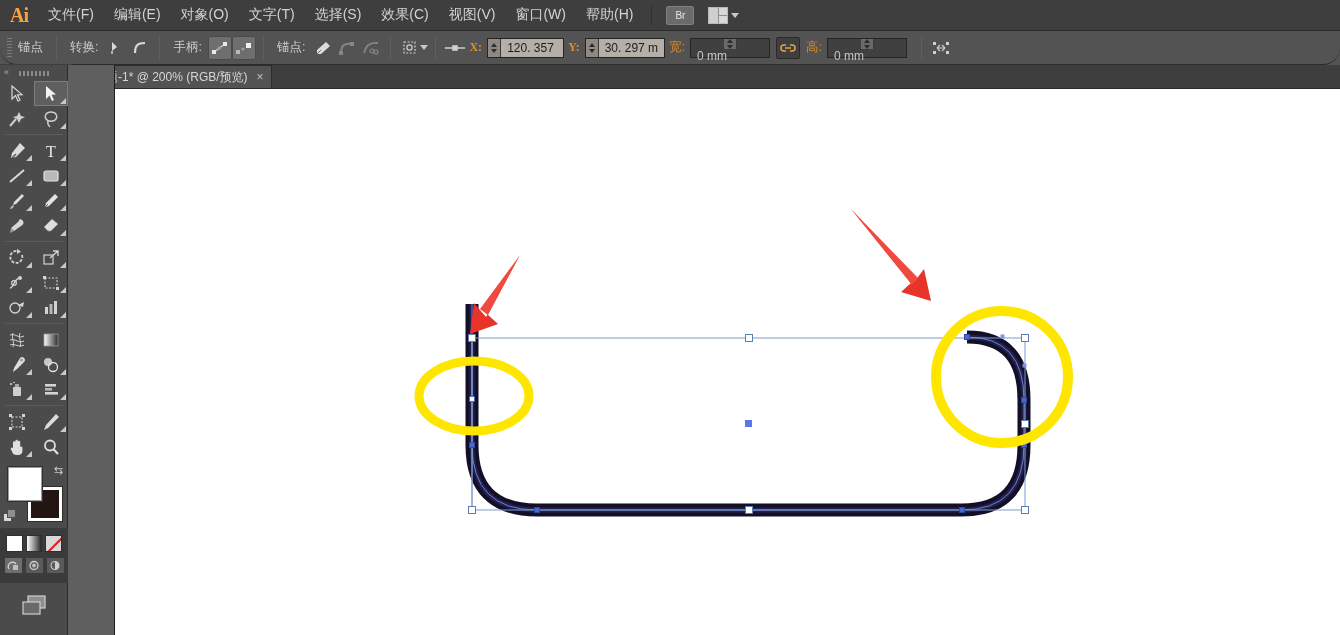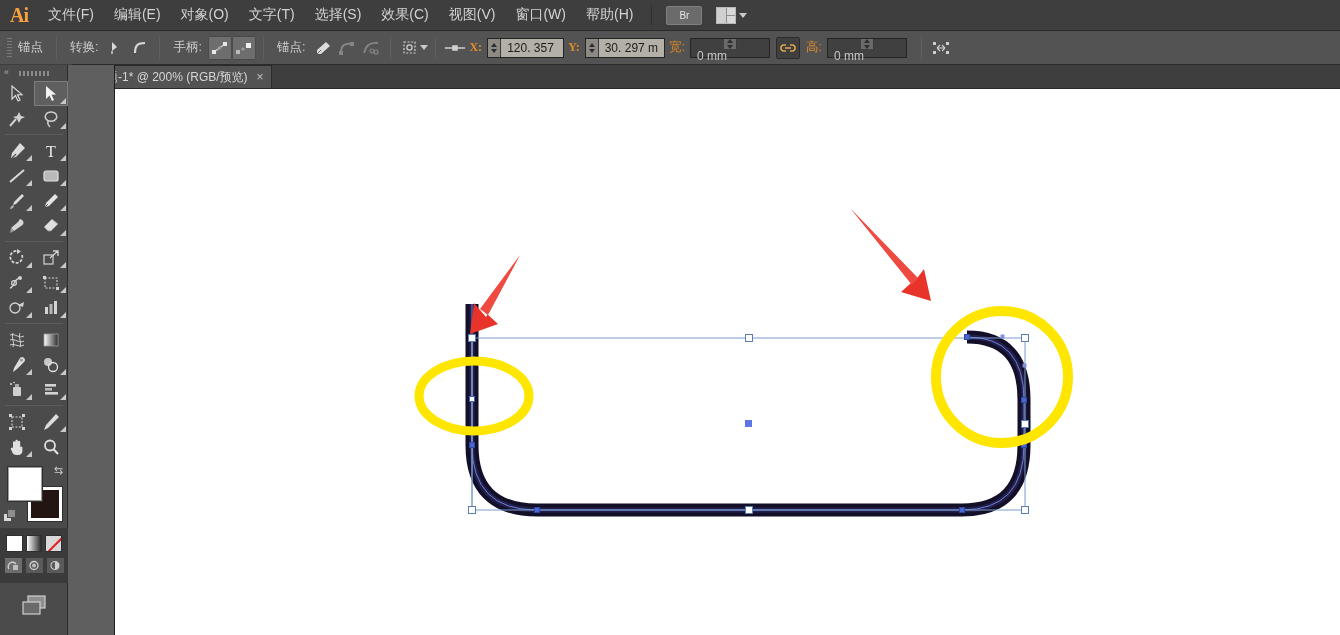--- a/index.html
+++ b/index.html
@@ -16,41 +16,41 @@
     width:38px; height:48px; display:flex; align-items:center; justify-content:center;
     color:#f8a13f; font-size:20px; font-weight:bold; font-family:"Liberation Serif",serif;
     letter-spacing:-1px;
   }
   .menu-item{
     color:#d2d2d2; font-size:14px; padding:0 10px; height:31px;
     display:flex; align-items:center; white-space:nowrap; cursor:default;
   }
   .menu-sep{ width:1px; height:20px; background:#2f2f2f; margin:0 8px; }
   .br-btn{
-    width:36px;height:19px; background:#6b6b6b; border:1px solid #808080; border-radius:2px;
+    width:28px;height:19px; background:#6b6b6b; border:1px solid #808080; border-radius:2px;
     color:#e6e6e6; font-size:10px; display:flex;align-items:center;justify-content:center;
     margin-left:6px;
   }
   .arrange-btn{
     margin-left:14px; display:flex; align-items:center; gap:3px;
   }
   .arrange-grid{
     width:20px;height:17px;border:1px solid #b9b9b9;background:#8d8d8d;
     display:grid; grid-template-columns:1fr 1fr; grid-template-rows:1fr 1fr; gap:1px;
   }
   .arrange-grid i{ background:#d8d8d8; display:block;}
   .arrange-grid i:first-child{ grid-row: span 2; background:#cfcfcf;}
   .caret{ width:0;height:0;border-left:4px solid transparent;border-right:4px solid transparent;
           border-top:5px solid #c9c9c9; }
 
   
   .optionsbar{
     position:absolute; left:0; top:31px; width:1340px; height:34px;
     background:#535353; border-bottom:1px solid #2b2b2b;
-    display:flex; align-items:center; padding-left:4px;
+    display:flex; align-items:center; padding-left:4px;border-radius:17px;
   }
   .grip{ width:8px;height:26px; display:flex;flex-direction:column;justify-content:center;gap:2px; padding-left:3px;}
   .grip i{ height:1px; background:#7b7b7b; display:block;}
   .opt-label{ color:#cfcfcf; font-size:12.5px; margin:0 6px; white-space:nowrap;}
   .opt-sep{ width:1px;height:22px;background:#434343;border-right:1px solid #606060;margin:0 7px;}
   .icon-btn{
     width:24px;height:24px; display:flex;align-items:center;justify-content:center;
     border-radius:2px;
   }
   .icon-btn.active{ background:#6e6e6e; box-shadow:inset 0 0 0 1px #4a4a4a;}

